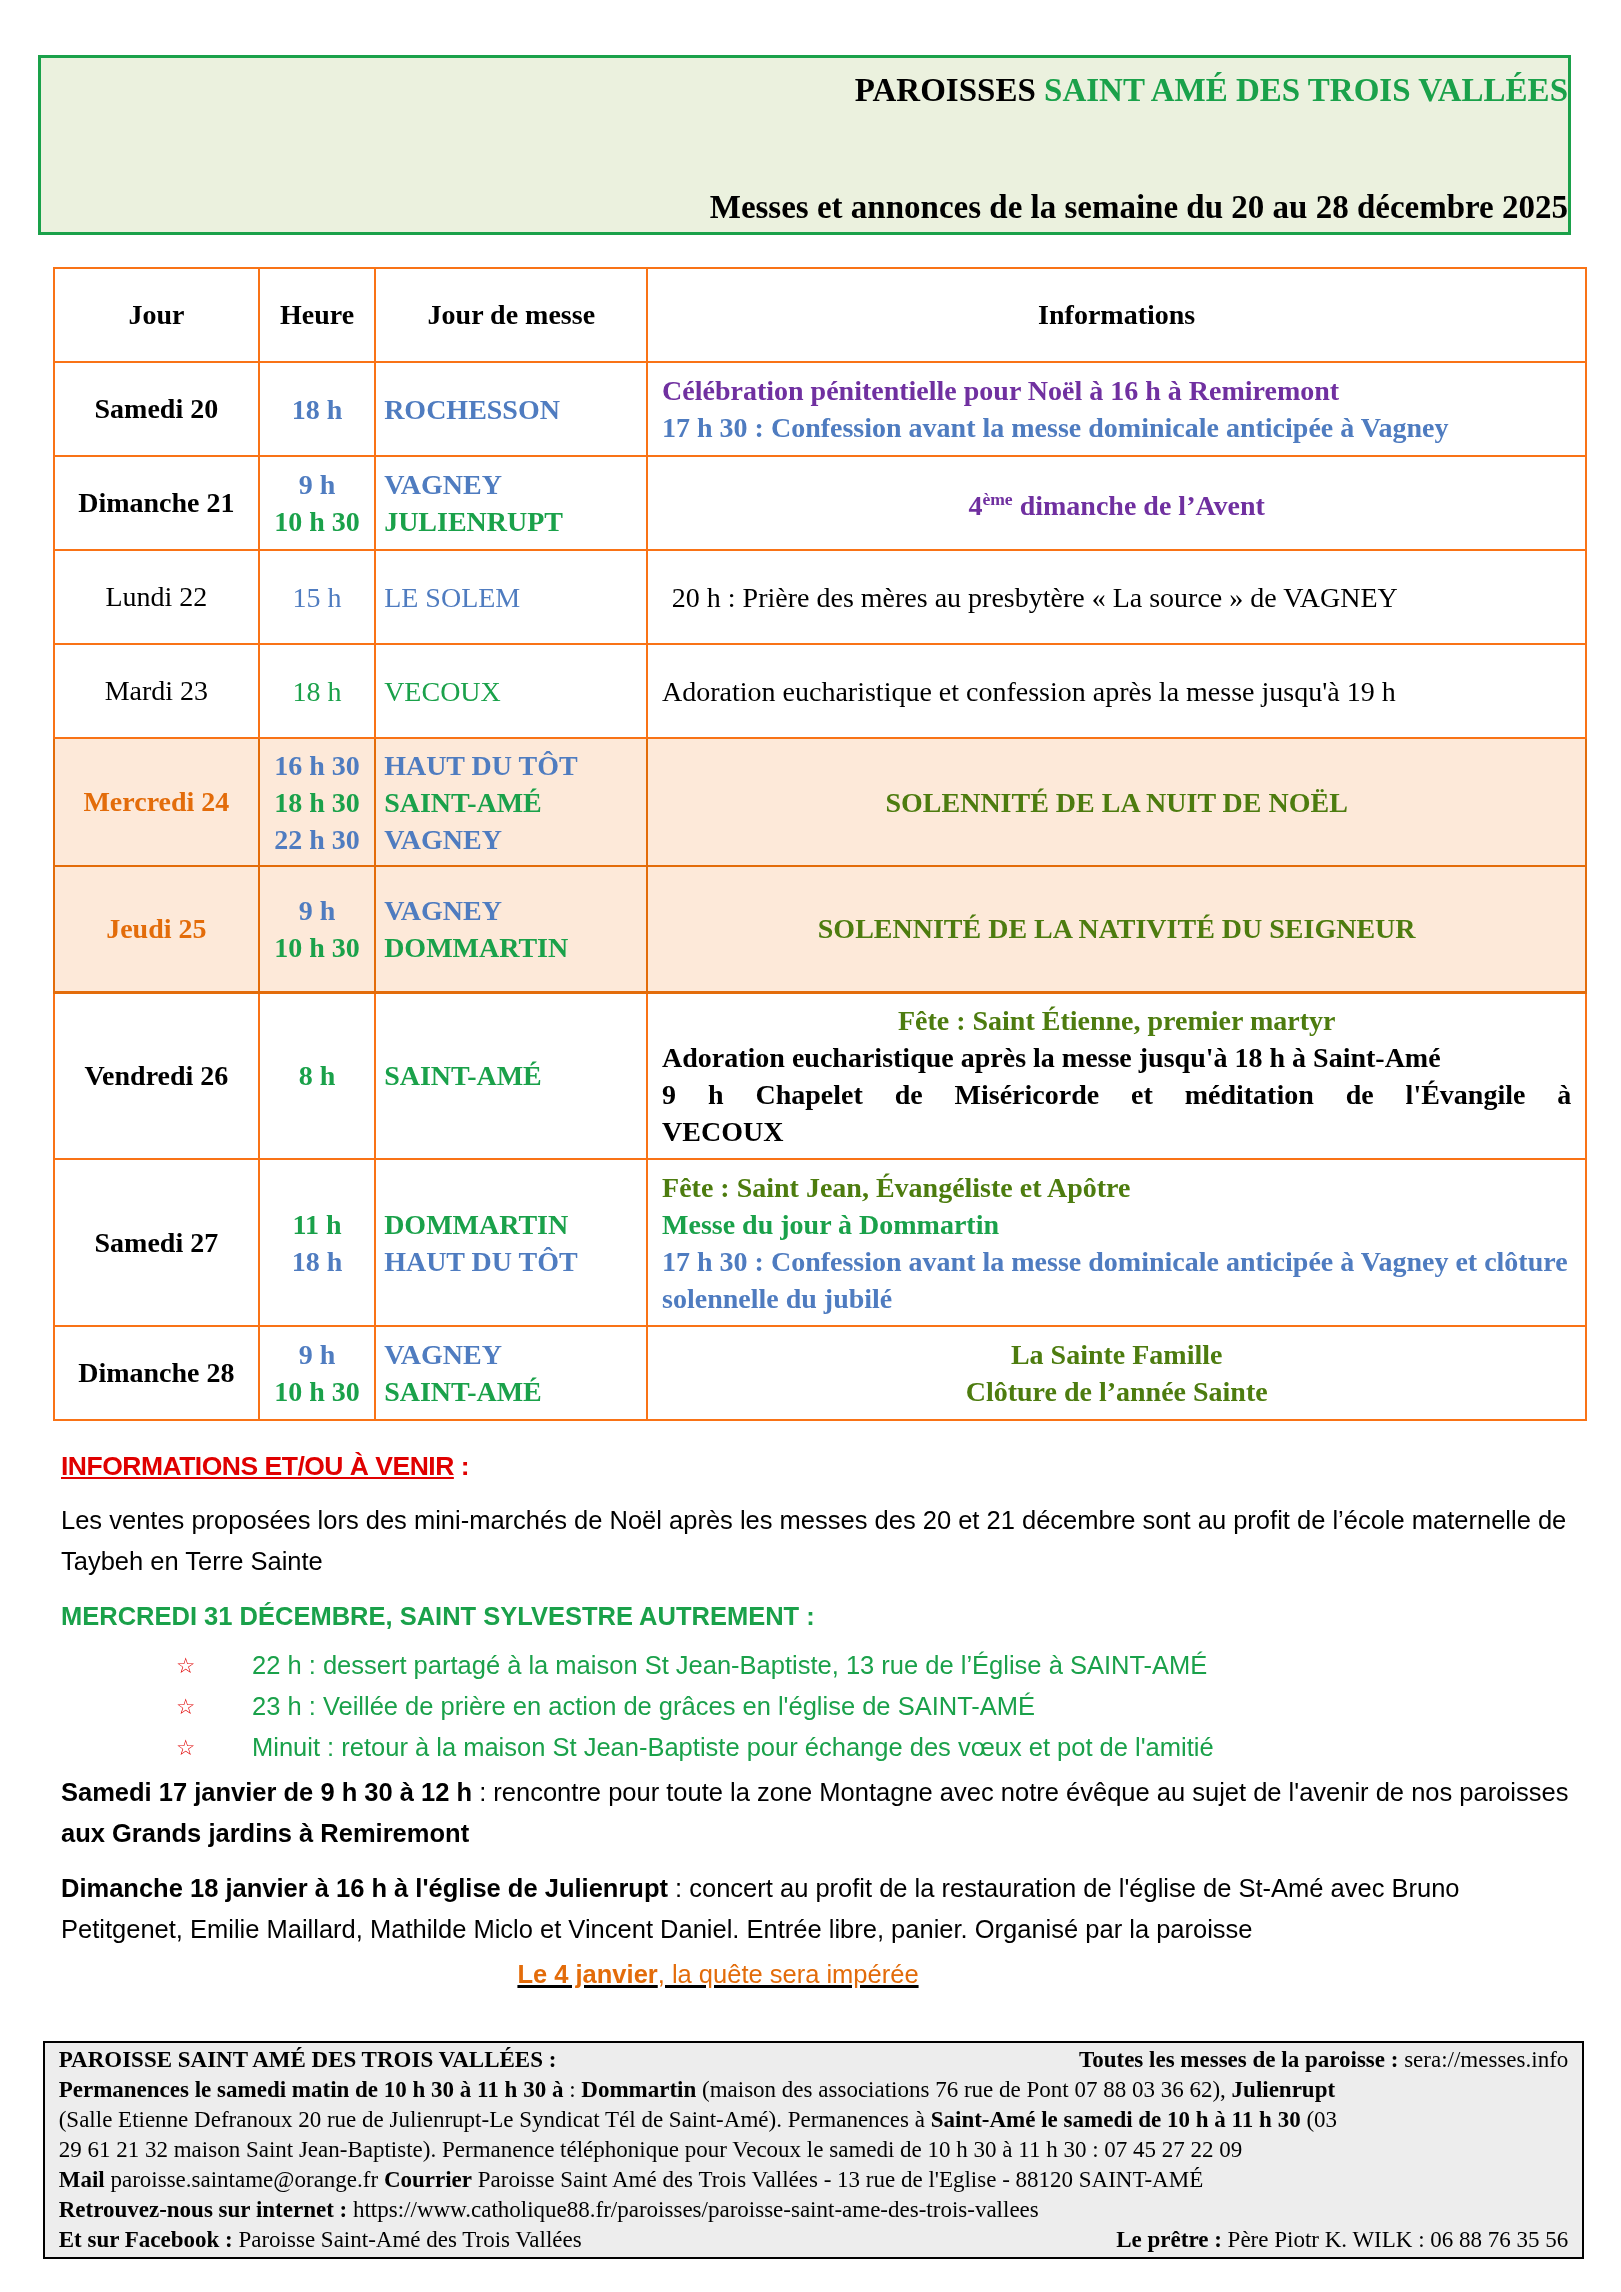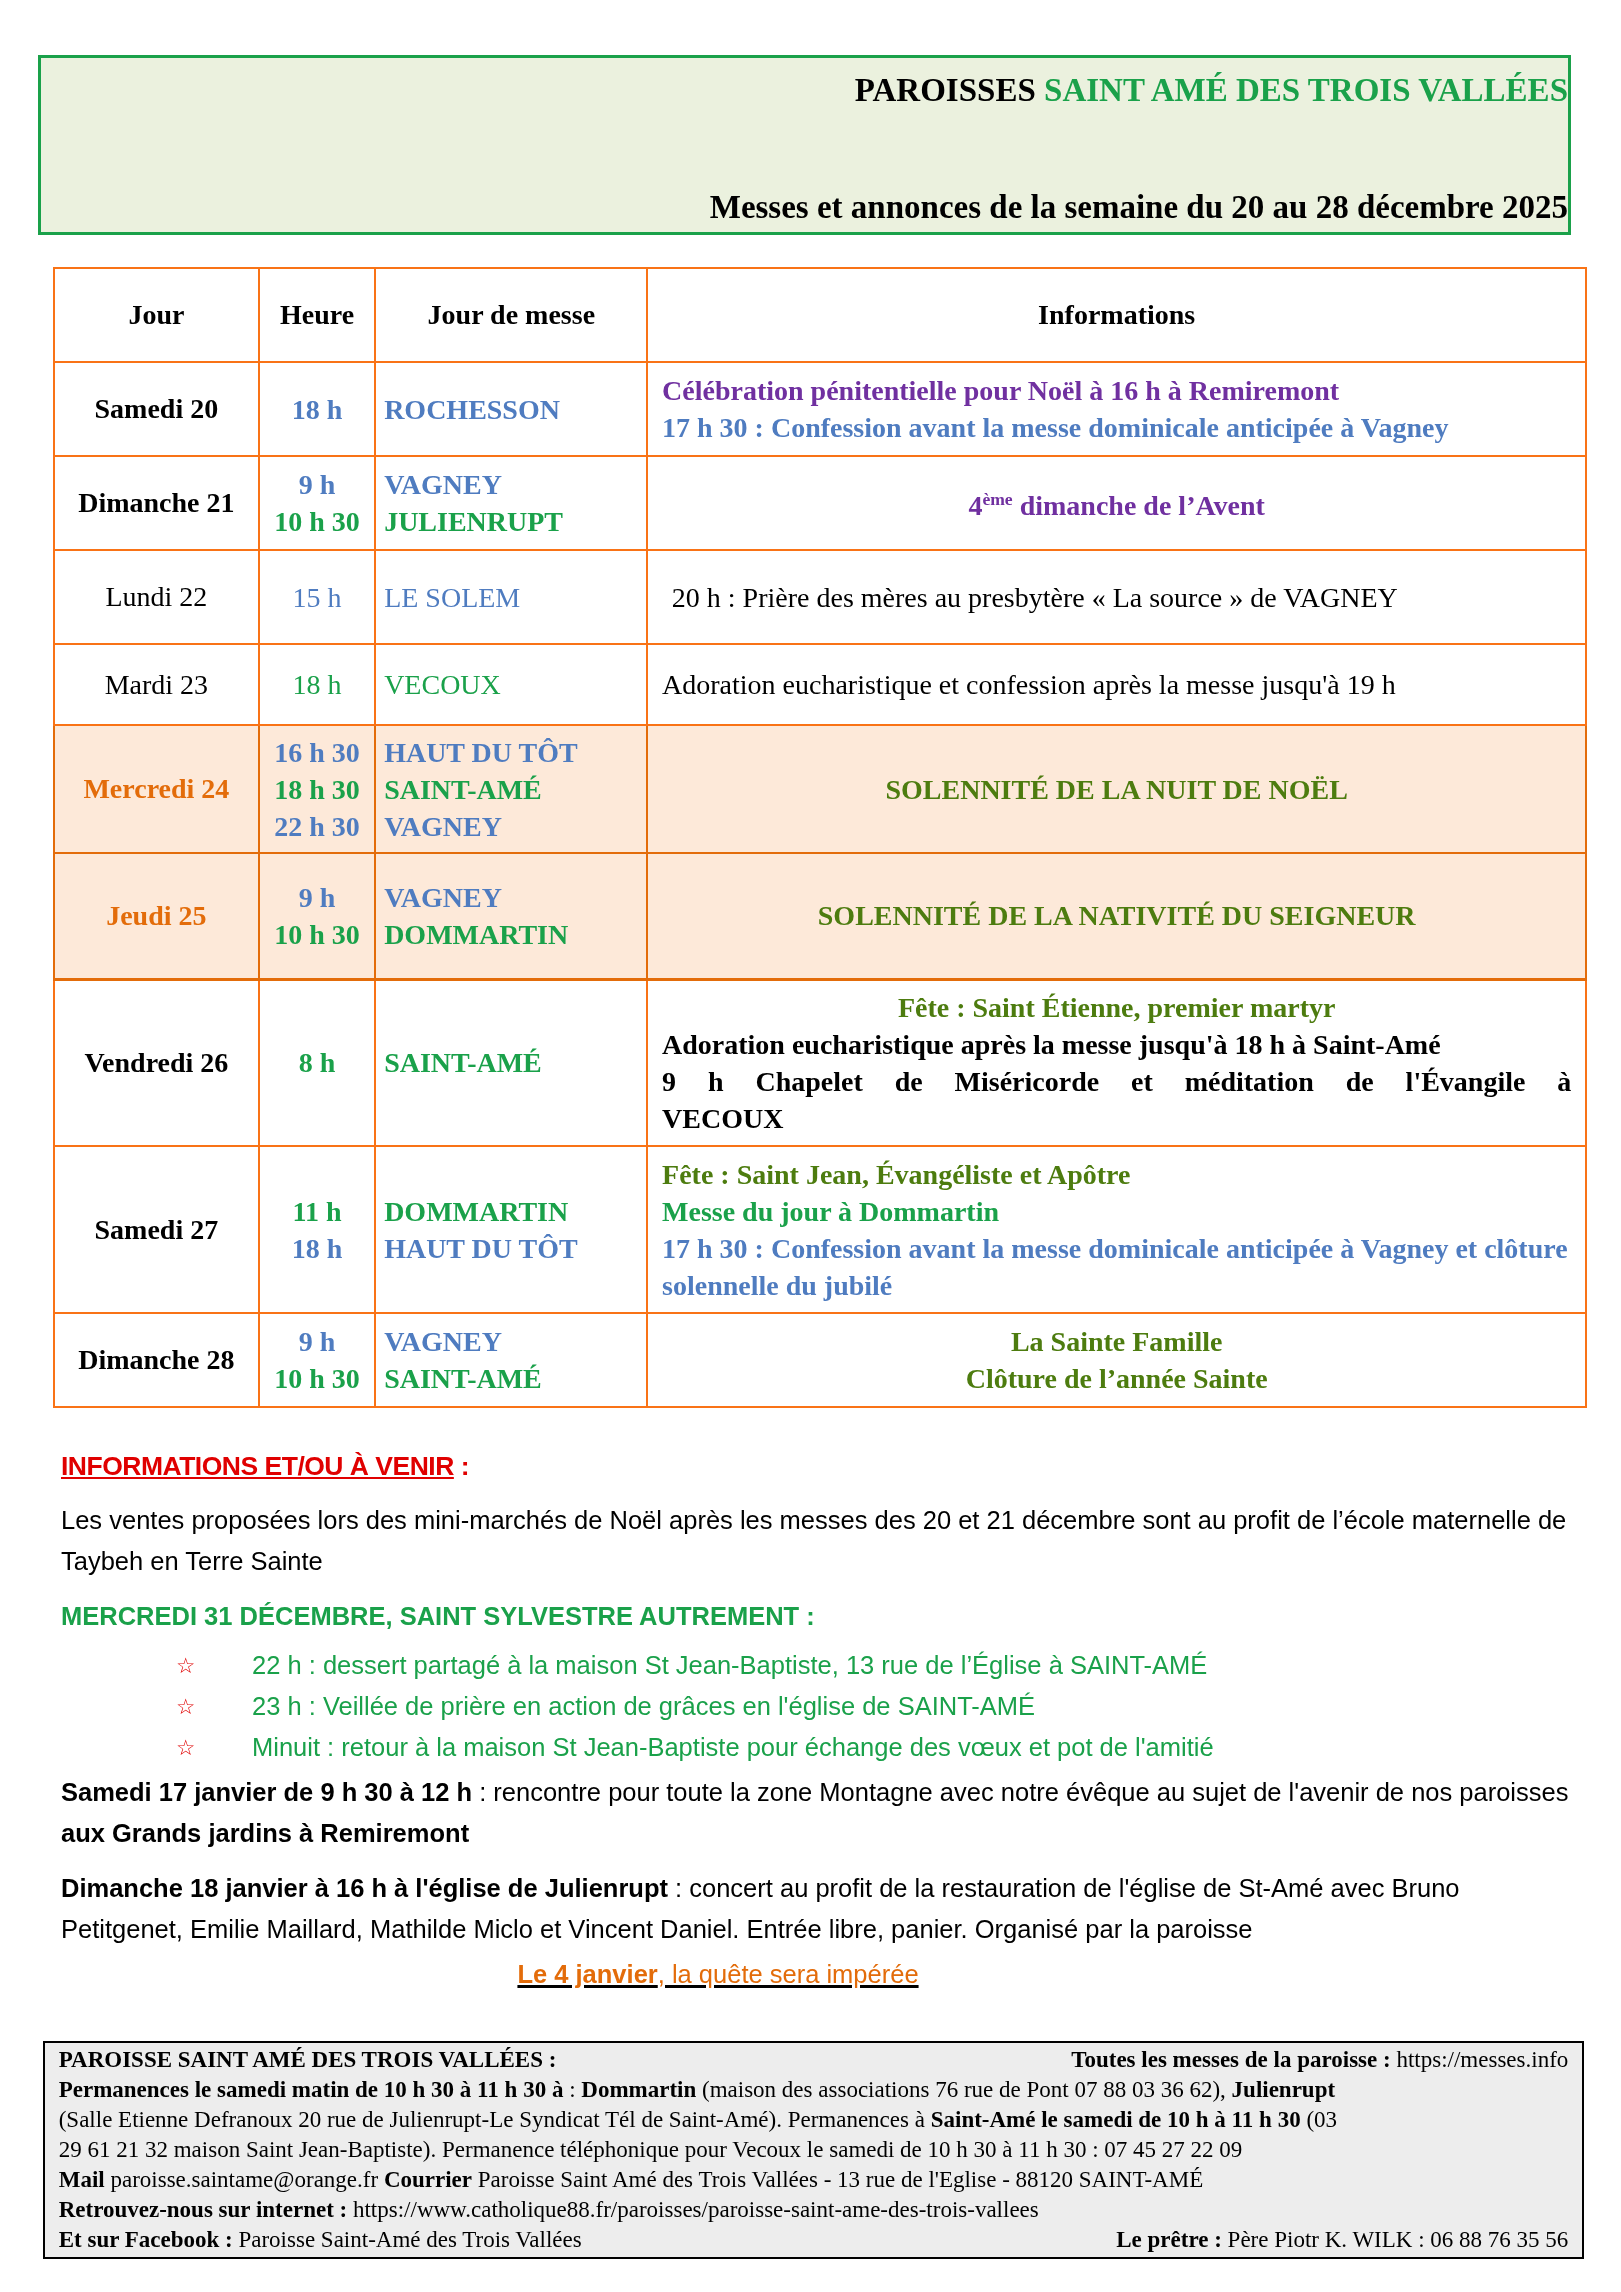--- a/index.html
+++ b/index.html
@@ -126,21 +126,21 @@
           <div class="c-blue">15 h</div>
         </td>
       <td class="place">
           <div class="c-blue">LE SOLEM</div>
         </td>
       <td class="info" style="padding-left:23.5px">
           <div>20 h : Prière des mères au presbytère « La source » de VAGNEY</div>
         </td>
     </tr>
 
-    <tr class="normal" style="height:81px">
+    <tr class="normal" style="height:94px">
       <td class="day">Mardi 23</td>
       <td class="hour">
           <div class="c-green">18 h</div>
         </td>
       <td class="place">
           <div class="c-green">VECOUX</div>
         </td>
       <td class="info">
           <div>Adoration eucharistique et confession après la messe jusqu'à 19 h</div>
         </td>
@@ -257,21 +257,21 @@
   <b>Dimanche 18 janvier à 16 h à l'église de Julienrupt</b><span> : concert au profit de la restauration de l'église de St-Amé avec Bruno Petitgenet, Emilie Maillard, Mathilde Miclo et Vincent Daniel.  Entrée libre, panier. Organisé par la paroisse</span>
 </div>
 
 <div id="quete" class="cal">
   <span class="lnk"><b>Le 4 janvier</b><span>, la quête sera impérée</span></span>
 </div>
 
 <div id="footer-box">
   <div class="row">
     <b>PAROISSE SAINT AMÉ DES TROIS VALLÉES :</b>
-    <span class="right"><b>Toutes les messes de la paroisse :</b><span> https://messes.info</span></span>
+    <span class="right"><b>Toutes les messes de la paroisse :</b><span> sera://messes.info</span></span>
   </div>
   <div class="row">
     <b>Permanences le samedi matin de 10 h 30 à 11 h 30 à</b><span> : </span><b>Dommartin</b><span> (maison des associations 76 rue de Pont 07 88 03 36 62), </span><b>Julienrupt</b>
   </div>
   <div class="row">
     <span>(Salle Etienne Defranoux 20 rue de Julienrupt-Le Syndicat Tél de Saint-Amé). Permanences à </span><b>Saint-Amé le samedi de 10 h à 11 h 30</b><span> (03</span>
   </div>
   <div class="row">29 61 21 32 maison Saint Jean-Baptiste). Permanence téléphonique pour Vecoux le samedi de 10 h 30 à 11 h 30 : 07 45 27 22 09</div>
   <div class="row">
     <b>Mail</b><span> paroisse.saintame@orange.fr  </span><b>Courrier</b><span> Paroisse Saint Amé des Trois Vallées - 13 rue de l'Eglise - 88120 SAINT-AMÉ</span>

